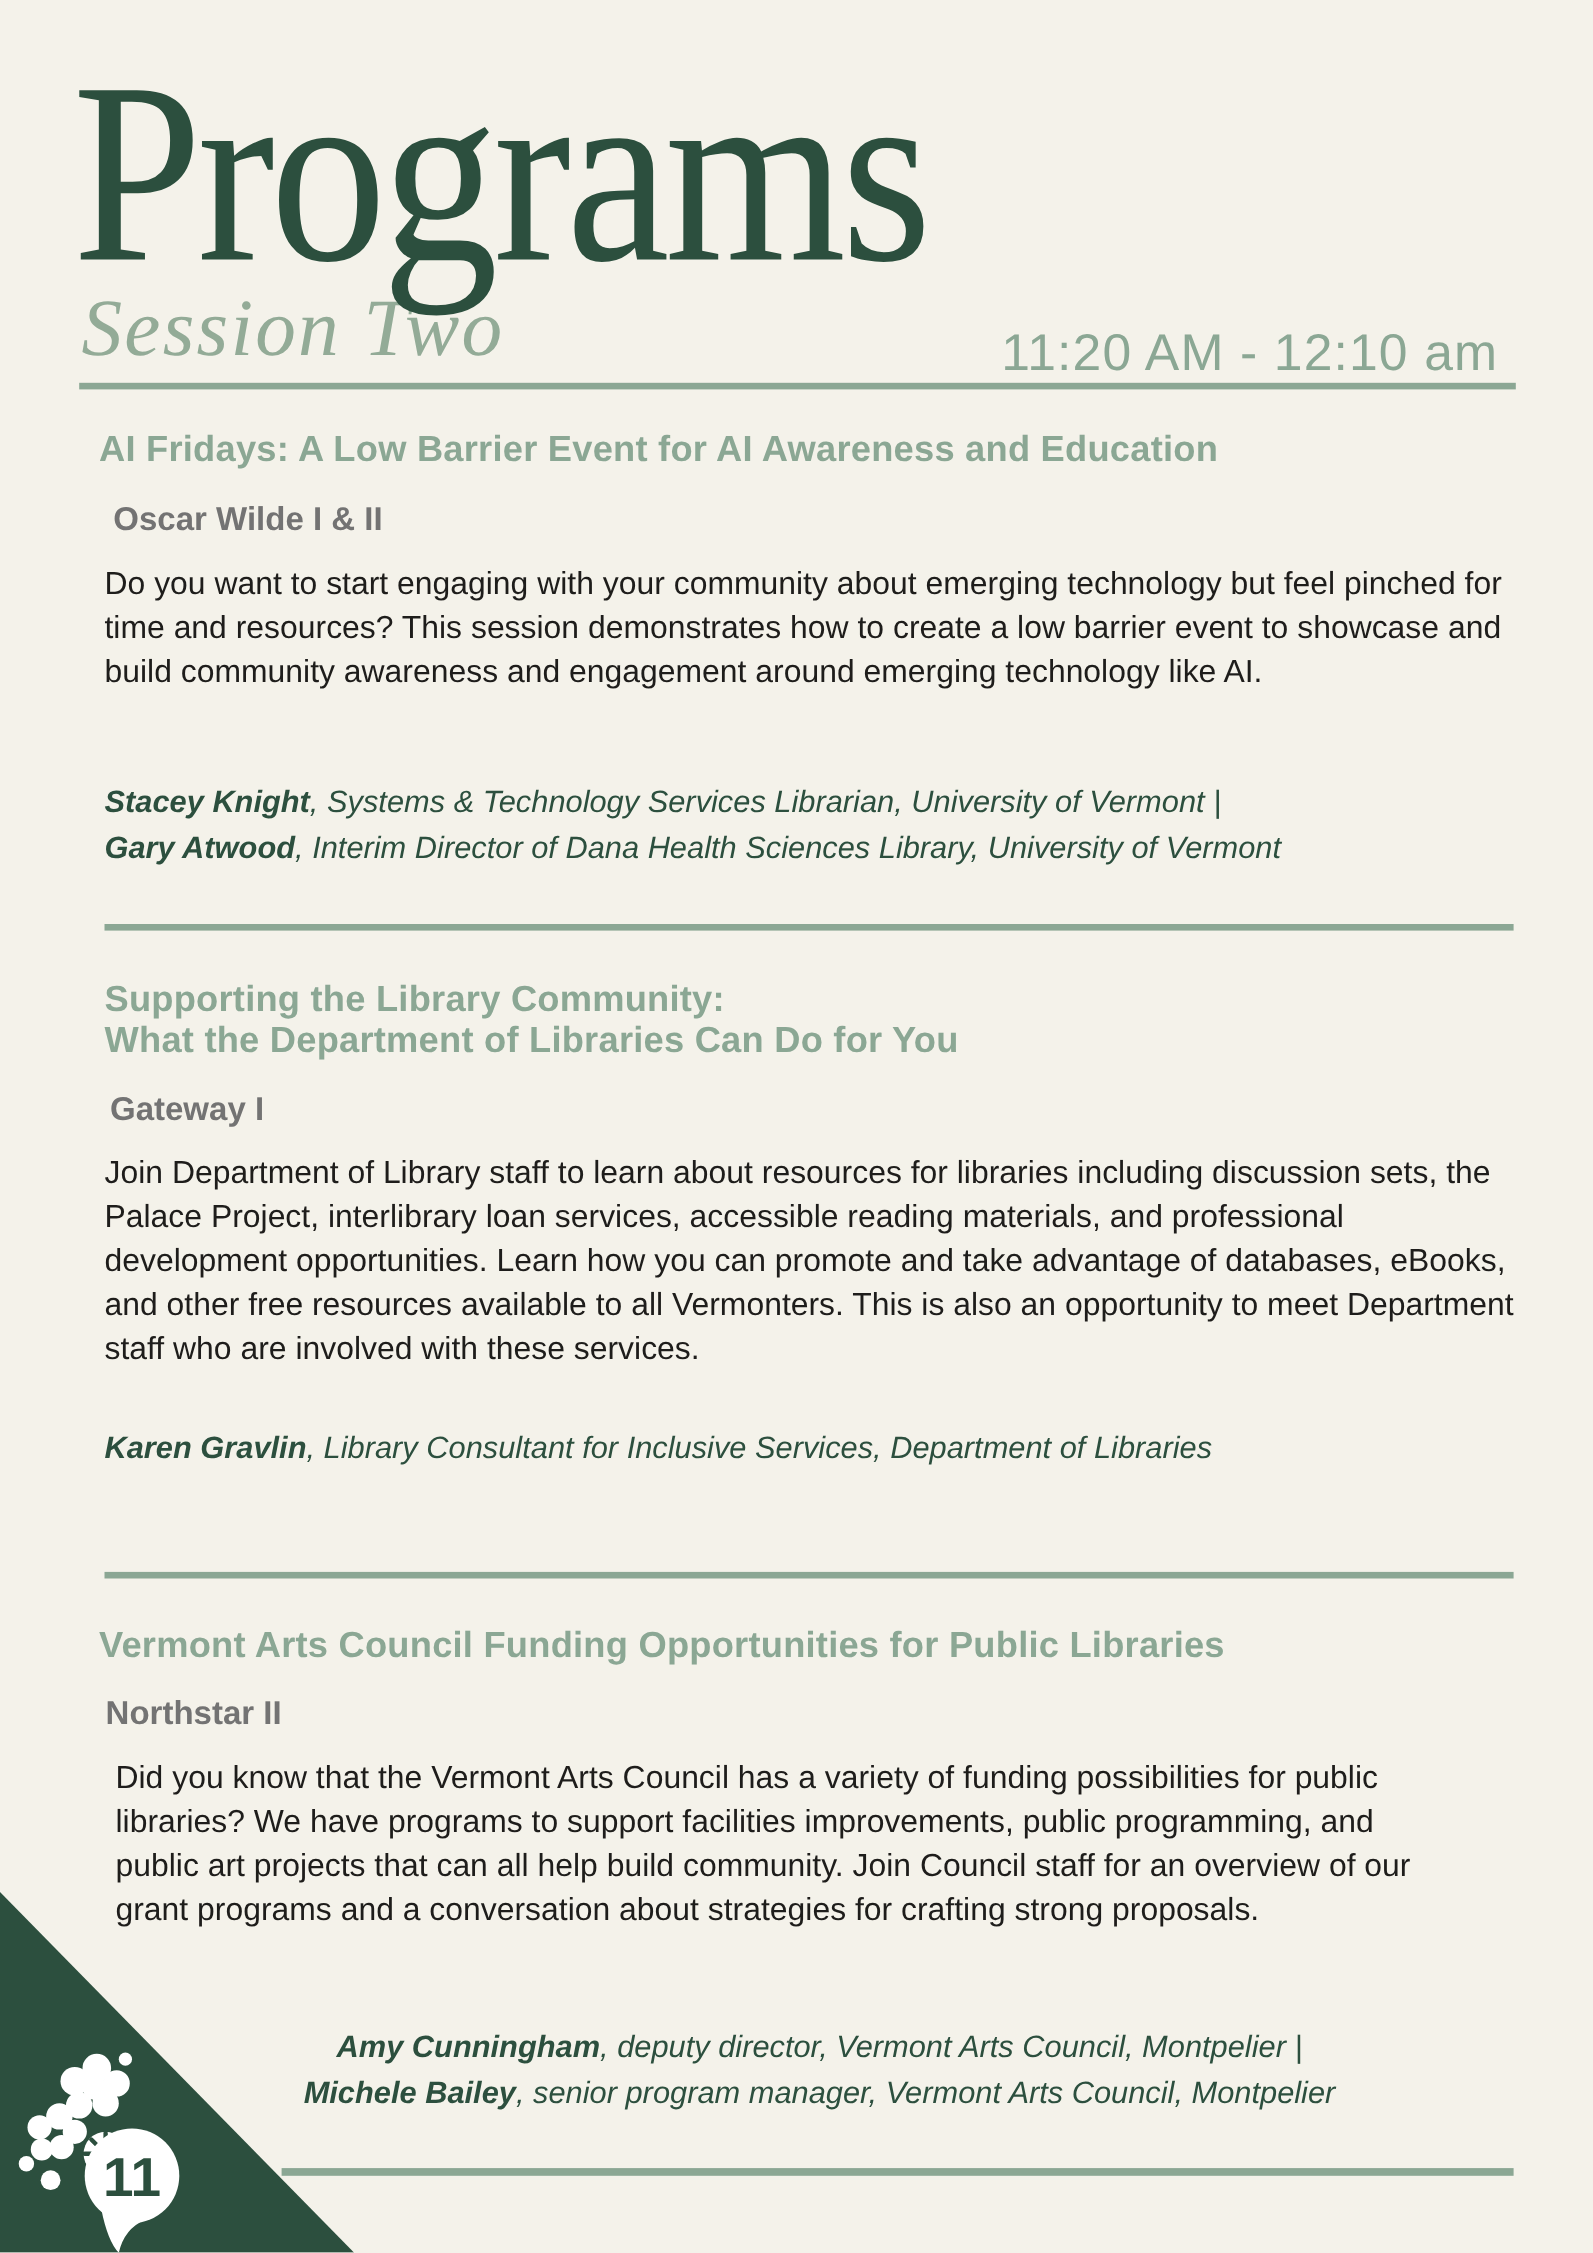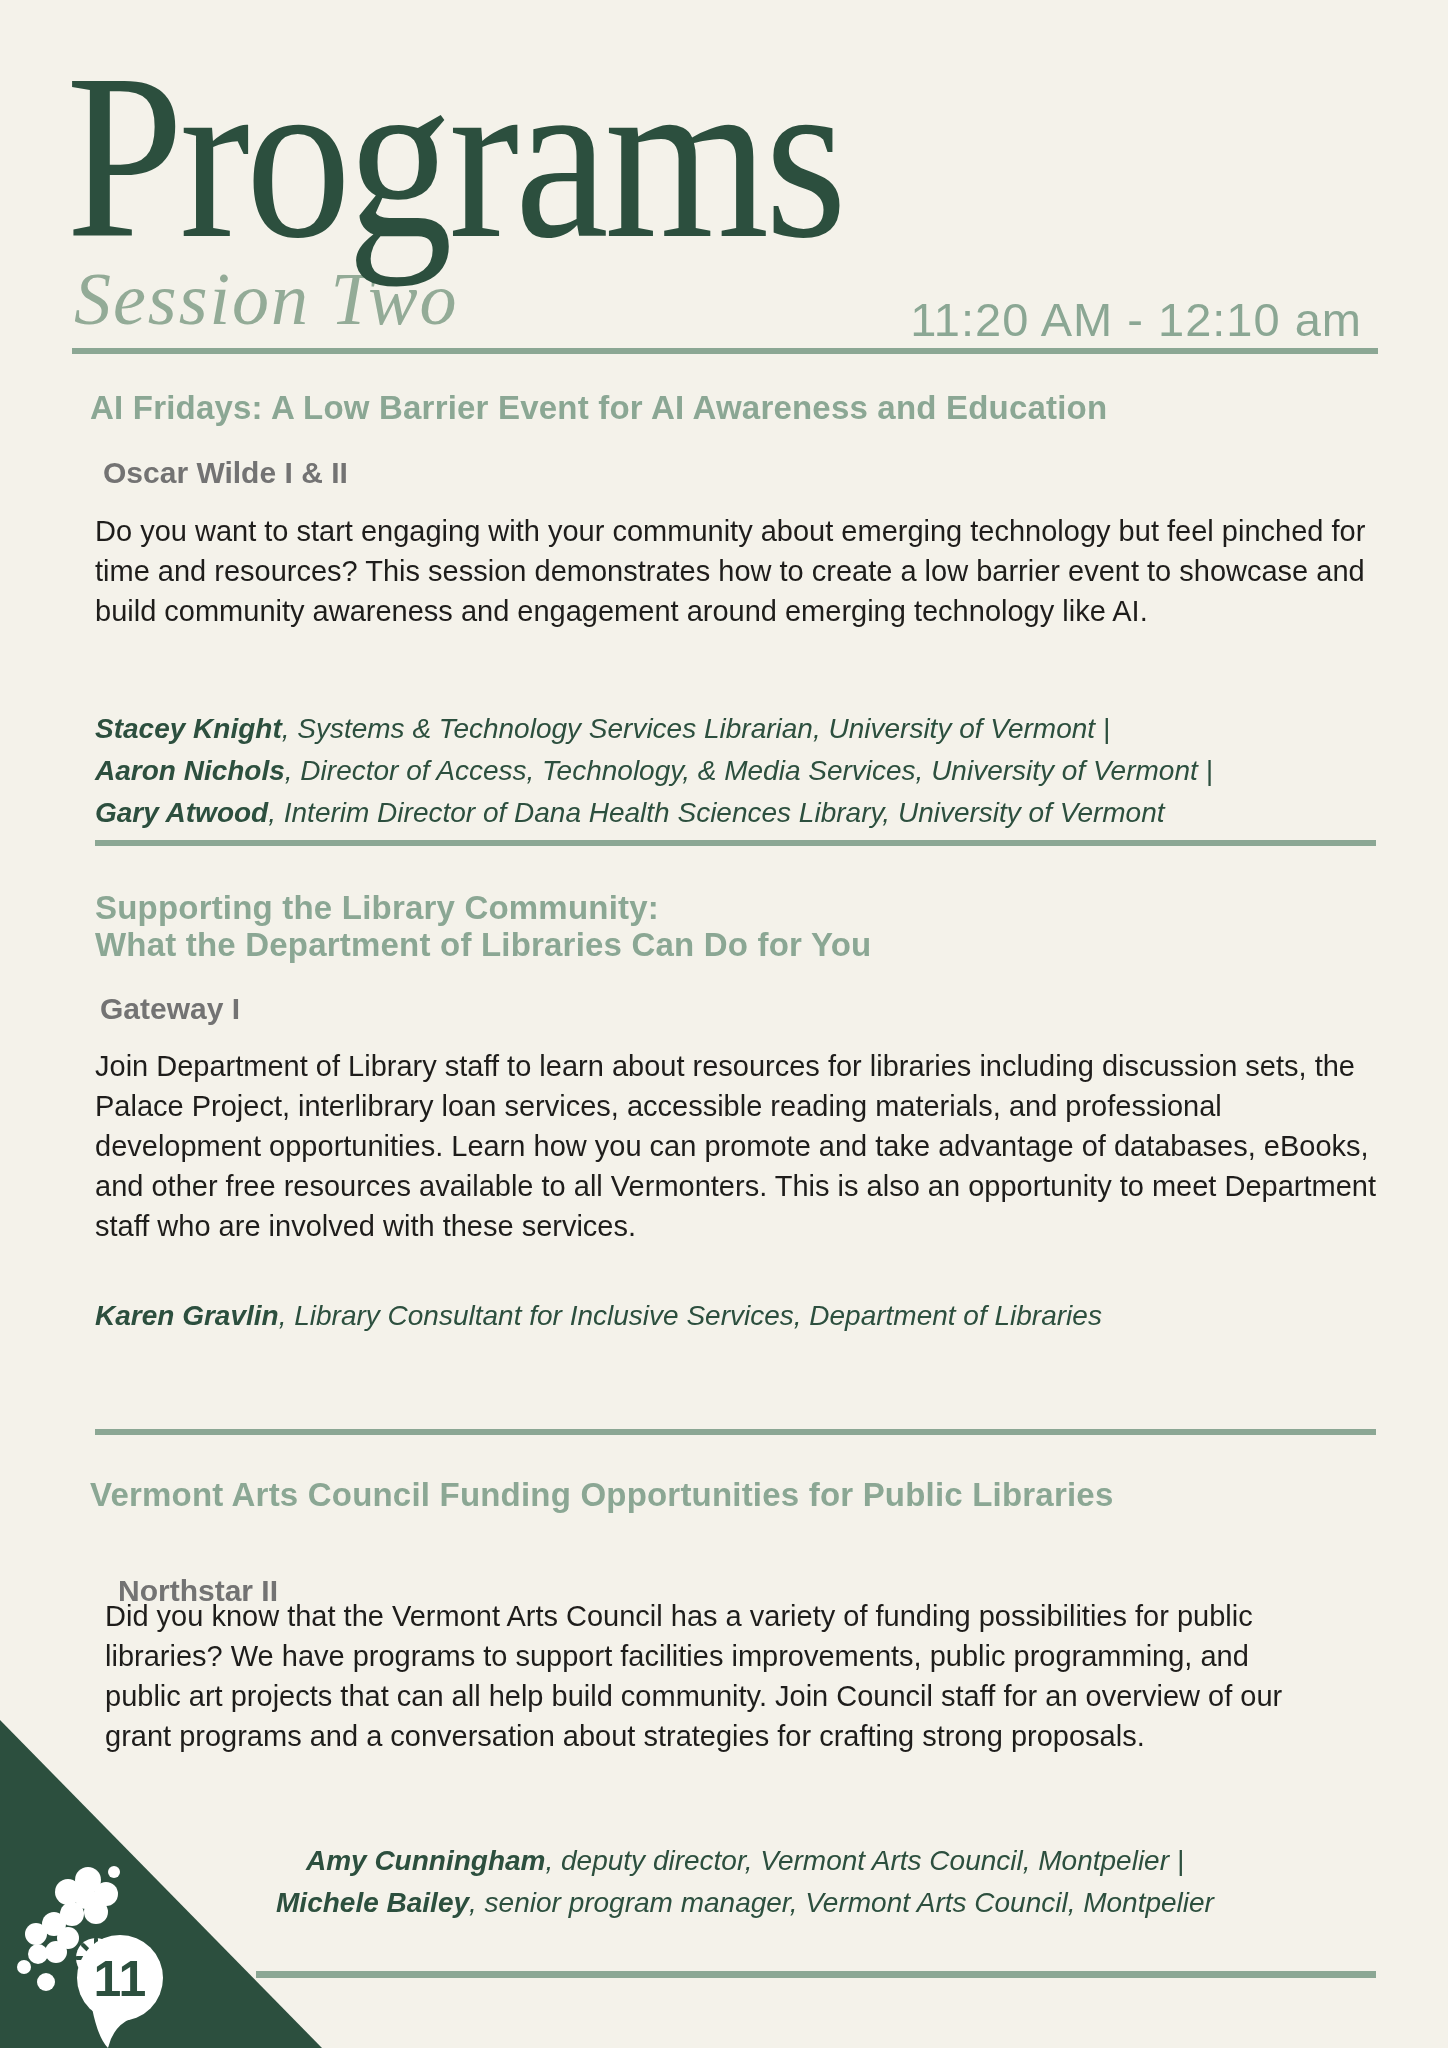--- a/index.html
+++ b/index.html
@@ -92,21 +92,21 @@
   .s1-location { top: 456px;  left: 103px; }
   .s1-body     { top: 511px;  left: 95px;  width: 1285px; }
   .s1-speakers { top: 708px;  left: 95px;  width: 1290px; }
   .divider-1   { top: 840px;  left: 95px;  width: 1281px; }
   .s2-title    { top: 889px;  left: 95px;  width: 1290px; }
   .s2-location { top: 992px;  left: 100px; }
   .s2-body     { top: 1046px; left: 95px;  width: 1295px; }
   .s2-speakers { top: 1295px; left: 95px;  width: 1290px; }
   .divider-2   { top: 1429px; left: 95px;  width: 1281px; }
   .s3-title    { top: 1476px; left: 90px;  width: 1270px; }
-  .s3-location { top: 1541px; left: 118px; margin-top: 33px; }
+  .s3-location { top: 1541px; left: 96px; }
   .s3-body     { top: 1596px; left: 105px; width: 1190px; }
   .s3-speakers { top: 1840px; left: 110px; width: 1270px; text-align: center; }
 
   .footer-rule {
     top: 1971px; left: 256px;
     width: 1120px; height: 7px;
     background: var(--sage, #8ba794);
     z-index: 4;
   }
 
@@ -138,21 +138,20 @@
 <div class="abs page-title">Programs</div>
 <div class="abs session-script">Session Two</div>
 <div class="abs time-range">11:20 AM - 12:10 am</div>
 <div class="abs header-underline"></div>
 
 <div class="abs session-title centered s1-title">AI Fridays: A Low Barrier Event for AI Awareness and Education</div>
 <div class="abs session-location s1-location">Oscar Wilde I &amp; II</div>
 <div class="abs session-description s1-body">Do you want to start engaging with your community about emerging technology but feel pinched for time and resources? This session demonstrates how to create a low barrier event to showcase and build community awareness and engagement around emerging technology like AI.</div>
 <div class="abs speakers s1-speakers">
   <div><span class="speaker-name">Stacey Knight</span><span>, Systems &amp; Technology Services Librarian, University of Vermont |</span></div>
-  <div><span class="speaker-name">Aaron Nichols</span><span>, Director of Access, Technology, &amp; Media Services, University of Vermont |</span></div>
   <div><span class="speaker-name">Gary Atwood</span><span>, Interim Director of Dana Health Sciences Library, University of Vermont</span></div>
 </div>
 <div class="abs divider divider-1"></div>
 
 <div class="abs session-title s2-title">
   <div>Supporting the Library Community:</div>
   <div>What the Department of Libraries Can Do for You</div>
 </div>
 <div class="abs session-location s2-location">Gateway I</div>
 <div class="abs session-description s2-body">Join Department of Library staff to learn about resources for libraries including discussion sets, the Palace Project, interlibrary loan services, accessible reading materials, and professional development opportunities. Learn how you can promote and take advantage of databases, eBooks, and other free resources available to all Vermonters. This is also an opportunity to meet Department staff who are involved with these services.</div>

